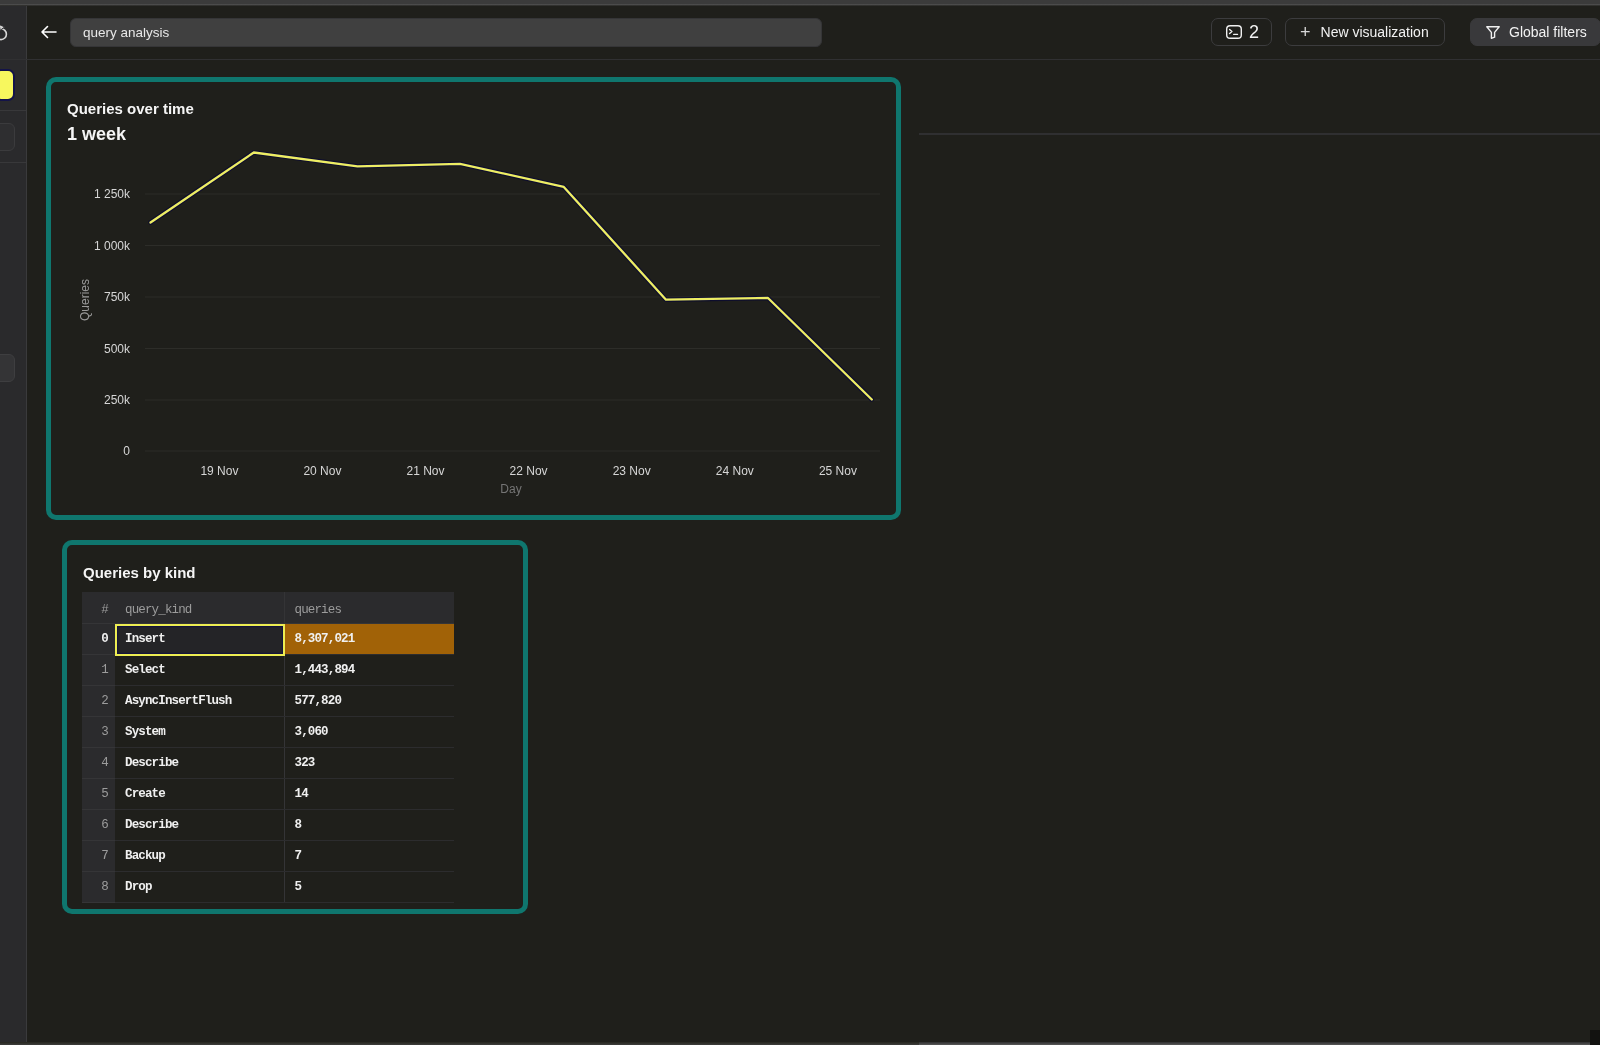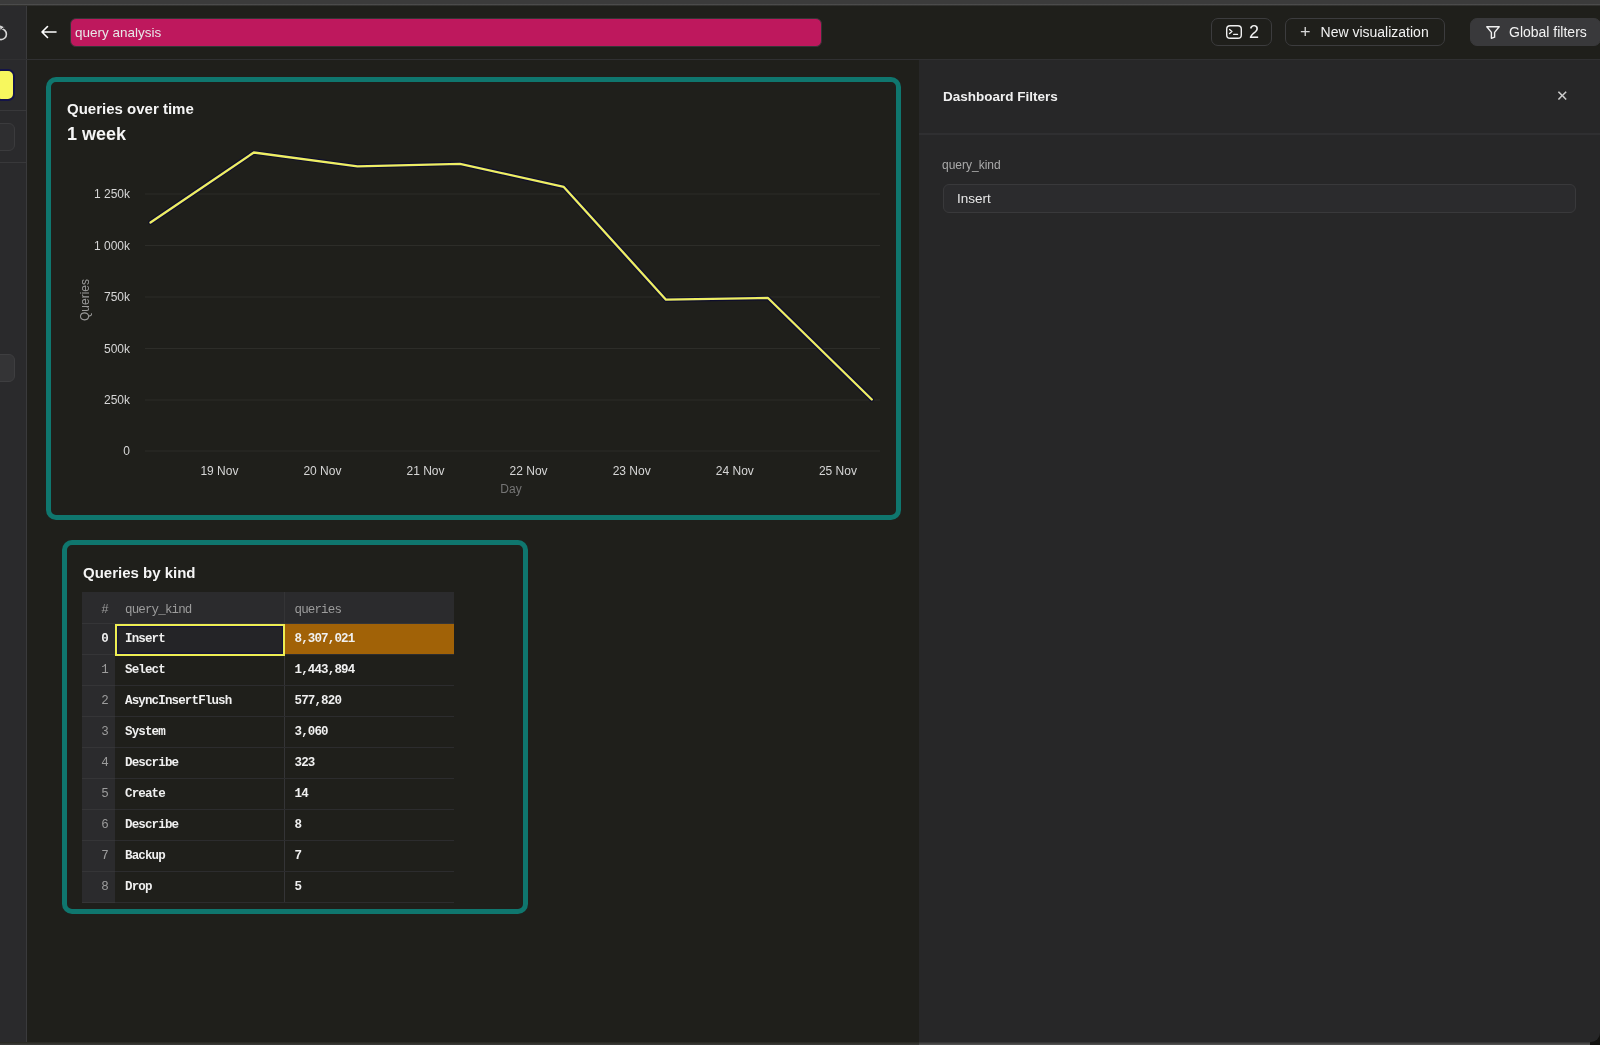--- a/index.html
+++ b/index.html
@@ -16,23 +16,23 @@
   #sidebar-vline { left:26px; top:4px; width:1px; height:1041px; background:#3a3a3c; }
   .sb-divider { left:0; width:26px; height:1px; background:#38383a; }
   #sb-yellow { left:-6px; top:65px; width:21px; height:32px; background:#f7f75e;
     border:2px solid #13134a; border-radius:7px; }
   .sb-btn { left:-6px; width:21px; height:28px; border:1px solid #3b3b3d; border-radius:6px; }
   #sb-btn2 { top:119px; background:#2e2e30; }
   #sb-btn3 { top:350px; background:#343436; border-color:#3e3e40; }
 
   
   #topbar-divider { left:0; top:59px; width:1600px; height:1px; background:#303032; }
-  #search { left:70px; top:18px; width:752px; height:29px; background:#be185d;
+  #search { left:70px; top:18px; width:752px; height:29px; background:#404040;
     border:1px solid #353537; border-radius:6px; color:#e8e8e8; font-size:13.5px;
-    line-height:27px; padding-left:4px; }
+    line-height:27px; padding-left:12px; }
   .topbtn { top:18px; height:28px; border:1px solid #3c3c3e; border-radius:7px;
     color:#f2f2f2; font-size:14px; display:flex; align-items:center; }
   #btn-console { left:1211px; width:61px; }
   #btn-newviz { left:1285px; width:160px; }
   #btn-global { left:1458px; width:131px; background:#39393b; border-color:#39393b;margin-left:12px; }
 
   
   .card { border:5px solid #0f766e; border-radius:10px; background:#1f1f1b; }
   #card-chart { left:46px; top:77px; width:855px; height:443px; }
   #card-table { left:62px; top:540px; width:466px; height:374px; }
@@ -201,21 +201,15 @@
           </tr>
     </tbody>
       </table>
     <div class="abs" id="sel-outline" style="left:48px;top:79px;width:170px;height:32px;border:2px solid #eded52; box-shadow: inset 0 0 0 1.2px #14143c;"></div>
   </div>
 
   <div class="abs" id="bottomstripL"></div>
   <div class="abs" id="bottomstripR"></div>
   <div class="abs" id="bottomcorner"></div>
 
-  <div class="abs" id="panel">
-    <h2>Dashboard Filters</h2>
-    <div id="panel-x">✕</div>
-    <div id="f-label">query_kind</div>
-    <div id="f-input" style="top:124px">Insert</div>
-  </div>
   <div class="abs" id="panel-divider"></div>
 
 </div>
 
 </body></html>

